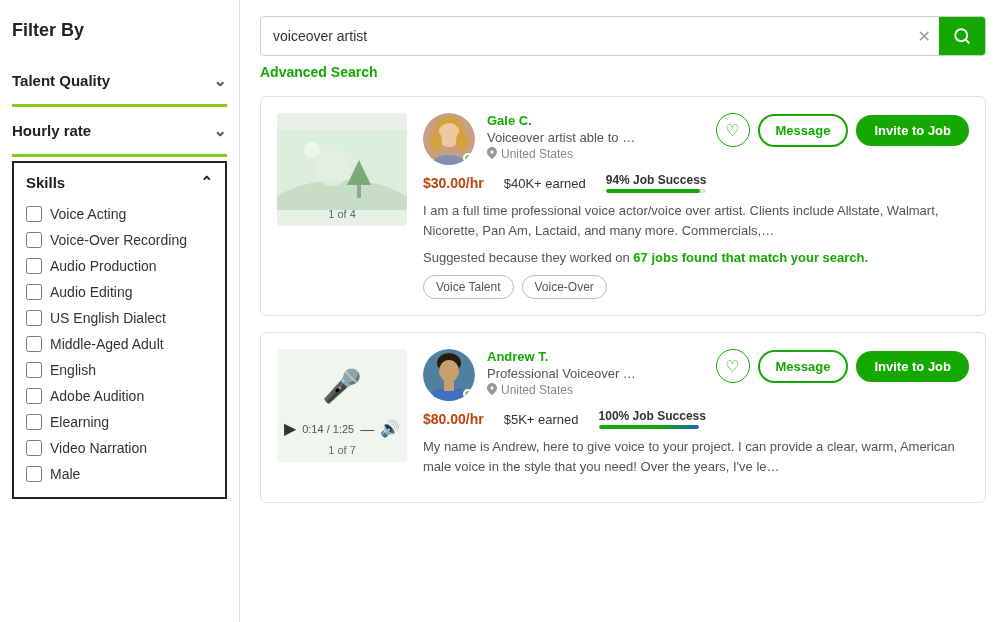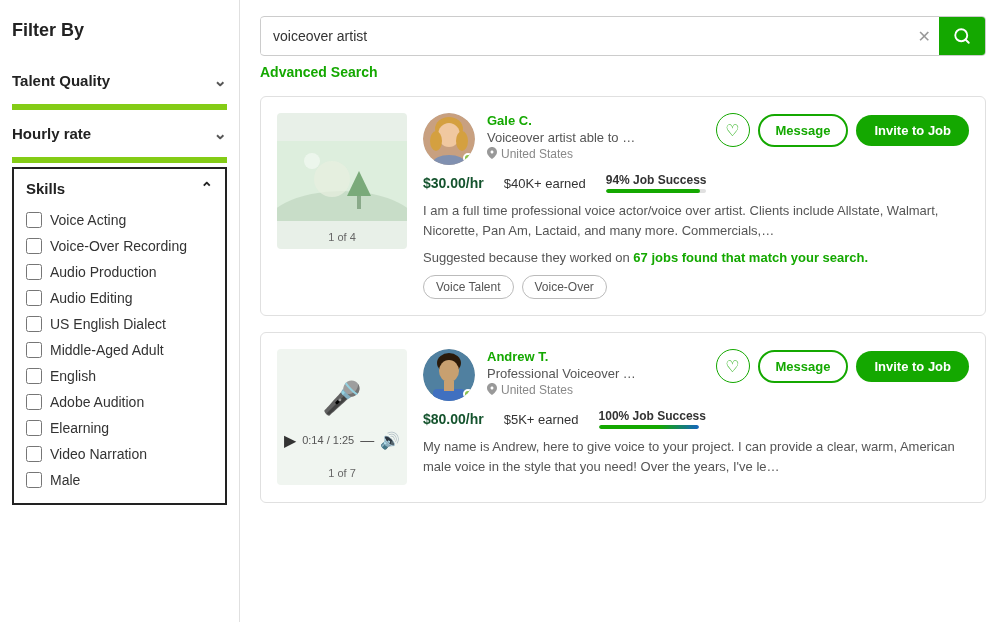--- a/index.html
+++ b/index.html
@@ -14,21 +14,21 @@
       overflow-y: auto;
       background: #fff;
     }
     .sidebar-title {
       font-size: 18px;
       font-weight: 700;
       margin-bottom: 16px;
       color: #222;
     }
     .filter-section {
-      border-bottom: 6px solid #84cc16;
+      border-bottom: 3px solid #84cc16;
       padding: 14px 0;
     }
     .filter-header {
       display: flex;
       justify-content: space-between;
       align-items: center;
       cursor: pointer;
       font-size: 15px;
       font-weight: 600;
       color: #222;
@@ -123,21 +123,21 @@
       border-radius: 6px;
       padding: 16px;
       margin-bottom: 16px;
       display: flex;
       gap: 16px;
       align-items: flex-start;
     }
     .portfolio-thumb {
       width: 130px;
       min-width: 130px;
-      height: 136px;
+      height: 113px;
       background: #e8f0e8;
       border-radius: 4px;
       display: flex;
       flex-direction: column;
       align-items: center;
       justify-content: center;
       position: relative;
       overflow: hidden;
     }
     .thumb-page-indicator {
@@ -280,21 +280,21 @@
 
     .card-stats {
       display: flex;
       gap: 20px;
       align-items: center;
       margin-bottom: 8px;
     }
     .stat-rate {
       font-size: 14px;
       font-weight: 700;
-      color: #14532d;
+      color: #c2410c;
     }
     .stat-earned {
       font-size: 13px;
       color: #333;
     }
     .job-success {
       display: flex;
       flex-direction: column;
       gap: 2px;
     }

